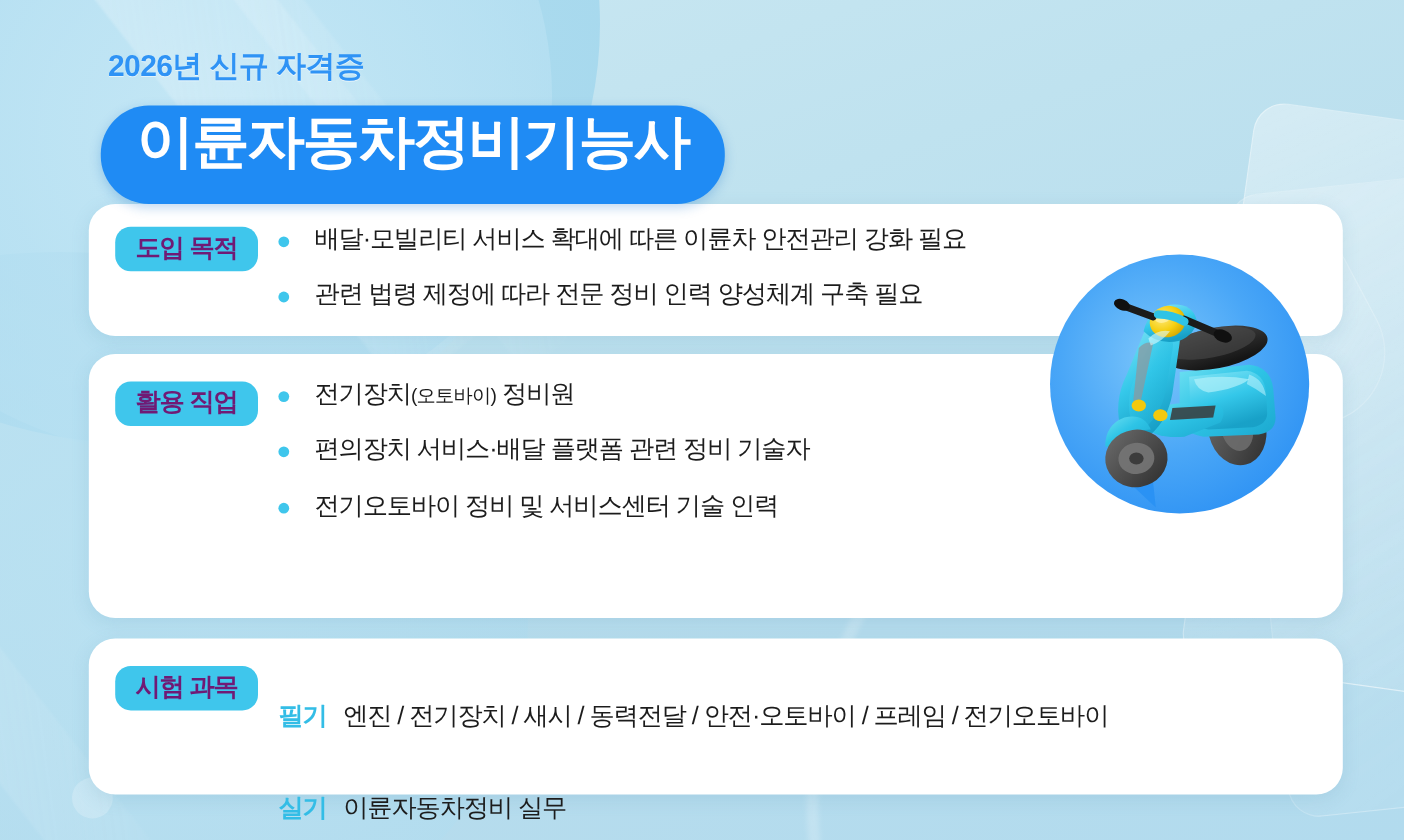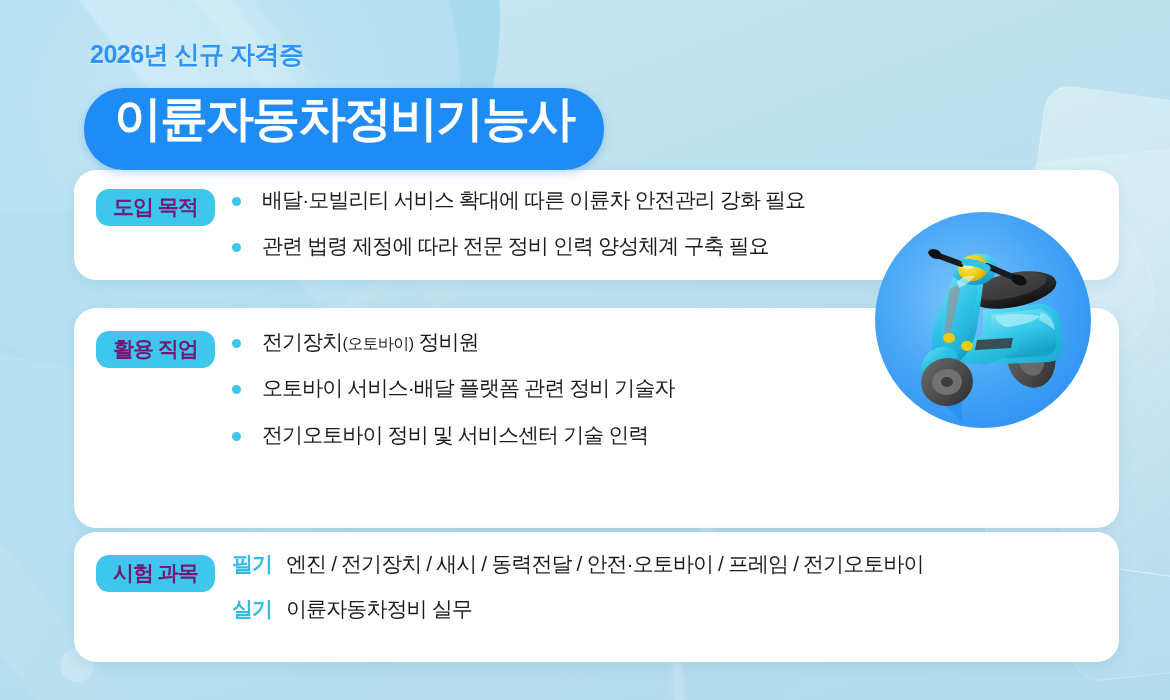--- a/index.html
+++ b/index.html
@@ -120,21 +120,21 @@
   .card {
     position: absolute;
     left: 74px;
     width: 1045px;
     background: #ffffff;
     border-radius: 22px;
     box-shadow: 0 4px 14px rgba(90,150,180,0.16);
     z-index: 4;
   }
   .card-1 { top: 170px; height: 110px; }
-  .card-2 { top: 308px; height: 220px; }
+  .card-2 { top: 295px; height: 220px; }
   .card-3 { top: 532px; height: 130px; }
 
   .pill {
     position: absolute;
     left: 22px;
     background: #3fc6ec;
     color: #701a75;
     font-size: 21px;
     font-weight: 700;
     letter-spacing: -1px;
@@ -190,20 +190,21 @@
     gap: 14px;
     margin-bottom: 17px;
   }
   .exam-row:last-child { margin-bottom: 0; }
   .exam-label {
     flex: 0 0 auto;
     font-size: 21px;
     font-weight: 700;
     color: #33bde6;
     letter-spacing: -1px;
+    margin-top: 32px;
   }
   .exam-value {
     font-size: 21px;
     font-weight: 500;
     color: #1c1c1c;
     letter-spacing: -0.9px;
   }
 
   
   .bubble {
@@ -282,21 +283,21 @@
     <div class="pill">활용 직업</div>
     <div class="body-col">
       <div class="bullet-row">
         <span class="bullet-dot"></span>
         <span class="bullet-text">
           <span>전기장치</span><span class="small">(오토바이)</span><span> 정비원</span>
         </span>
       </div>
       <div class="bullet-row">
         <span class="bullet-dot"></span>
-        <span class="bullet-text">오토바이 서비스·배달 플랫폼 관련 정비 기술자</span>
+        <span class="bullet-text">편의장치 서비스·배달 플랫폼 관련 정비 기술자</span>
       </div>
       <div class="bullet-row">
         <span class="bullet-dot"></span>
         <span class="bullet-text">전기오토바이 정비 및 서비스센터 기술 인력</span>
       </div>
     </div>
   </div>
 
   <div class="card card-3">
     <div class="pill">시험 과목</div>

